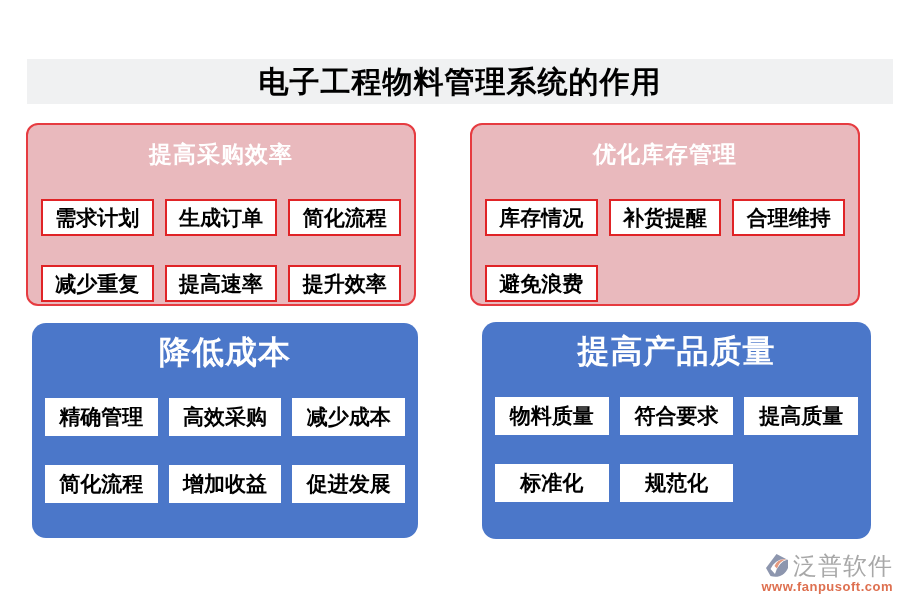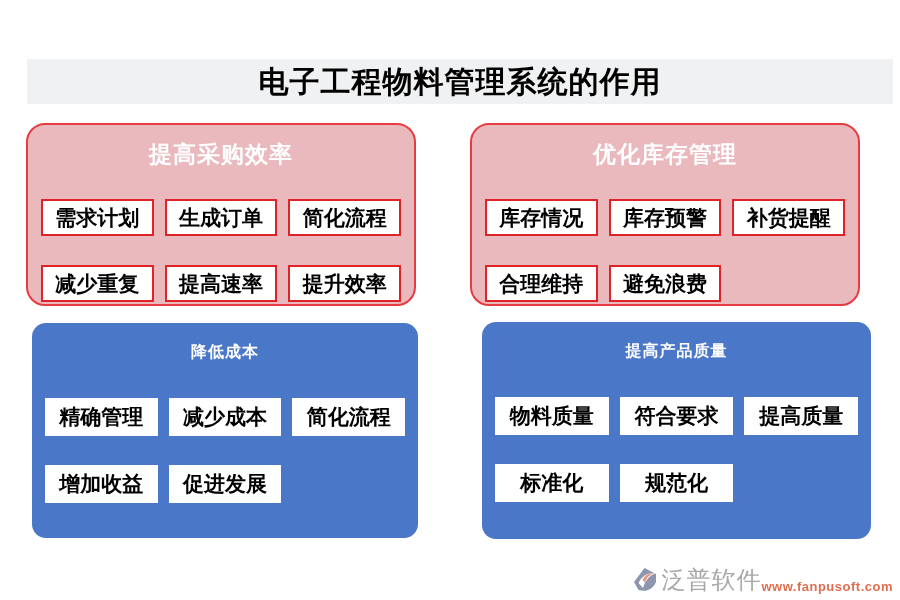--- a/index.html
+++ b/index.html
@@ -14,55 +14,55 @@
   }
   .title-bar h1{
     margin:0;font-size:30px;font-weight:bold;color:#000;letter-spacing:1px;line-height:1;
   }
 
   
   .group{position:absolute;box-sizing:border-box;}
   .group.pink{
     background:var(--pink-fill,#e9b9bd);
     border:2px solid var(--pink-border,#e63b40);
-    border-radius:19px;
+    border-radius:12px;
     font-family:Liberation Serif, serif;
   }
   .group.blue{
     background:var(--blue-fill,#4b77c9);
     border-radius:14px;
   }
   .pos-tl{left:26px;top:123px;width:390px;height:183px;}
   .pos-tr{left:470px;top:123px;width:390px;height:183px;}
   .pos-bl{left:32px;top:323px;width:386px;height:215px;}
   .pos-br{left:482px;top:322px;width:389px;height:217px;}
 
   .group-title{
     margin:0;display:flex;align-items:center;justify-content:center;
     color:#ffffff;font-weight:bold;letter-spacing:1px;
   }
   .pink .group-title{height:58px;font-size:23px;}
-  .blue .group-title{height:59px;font-size:16px;}
+  .blue .group-title{height:59px;font-size:32px;}
 
   .items{
     display:grid;grid-template-columns:repeat(3,1fr);
     column-gap:11px;row-gap:29px;padding:16px 13px;
   }
   .item{
     height:37px;background:#ffffff;
     display:flex;align-items:center;justify-content:center;
     font-size:21px;font-weight:bold;color:#000;white-space:nowrap;
   }
   .pink .item{border:2px solid var(--pink-item-border,#e02326);box-sizing:border-box;}
   .blue .item{height:38px;}
 
   
   .watermark{
     position:absolute;right:7px;bottom:7px;
-    display:flex;flex-direction:row;align-items:flex-end;line-height:1;text-align:right;
+    display:flex;flex-direction:column;align-items:flex-end;line-height:1;text-align:right;
   }
   .wm-row{display:flex;align-items:center;gap:3px;}
   .wm-logo{display:inline-flex;width:26px;height:26px;}
   .wm-brand{
     font-size:24px;color:var(--watermark-gray,#a8a8a8);
     font-family:"Liberation Serif","DejaVu Serif",serif;letter-spacing:1px;
   }
   .wm-url{
     margin-top:1px;font-size:13px;font-weight:bold;
     color:var(--watermark-orange,#de7050);
@@ -87,31 +87,31 @@
       <div class="item">减少重复</div>
       <div class="item">提高速率</div>
       <div class="item">提升效率</div>
     </div>
   </section>
 
   <section class="group pink pos-tr">
     <h2 class="group-title">优化库存管理</h2>
     <div class="items">
       <div class="item">库存情况</div>
-      <div class="item">库存预警</div>
       <div class="item">补货提醒</div>
       <div class="item">合理维持</div>
       <div class="item">避免浪费</div>
     </div>
   </section>
 
   <section class="group blue pos-bl">
     <h2 class="group-title">降低成本</h2>
     <div class="items">
       <div class="item">精确管理</div>
+      <div class="item">高效采购</div>
       <div class="item">减少成本</div>
       <div class="item">简化流程</div>
       <div class="item">增加收益</div>
       <div class="item">促进发展</div>
     </div>
   </section>
 
   <section class="group blue pos-br">
     <h2 class="group-title">提高产品质量</h2>
     <div class="items">

